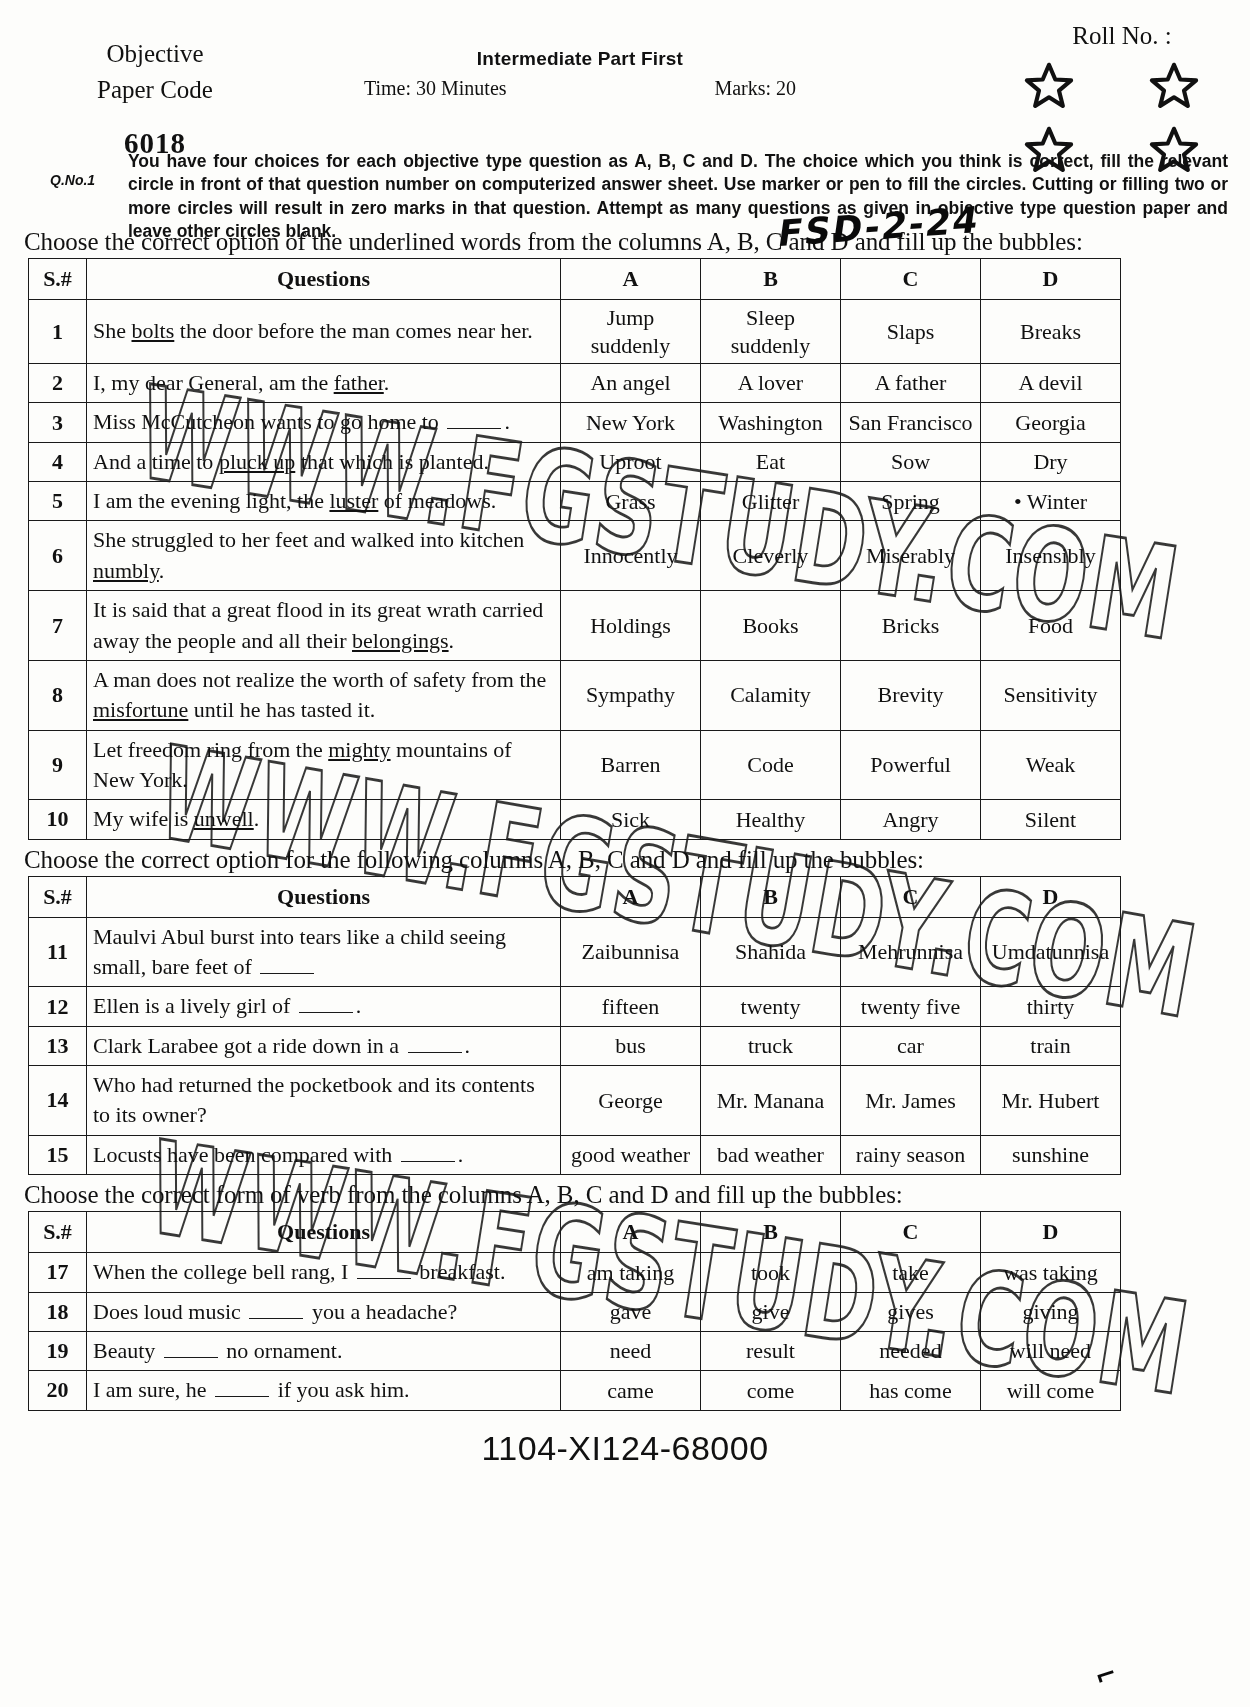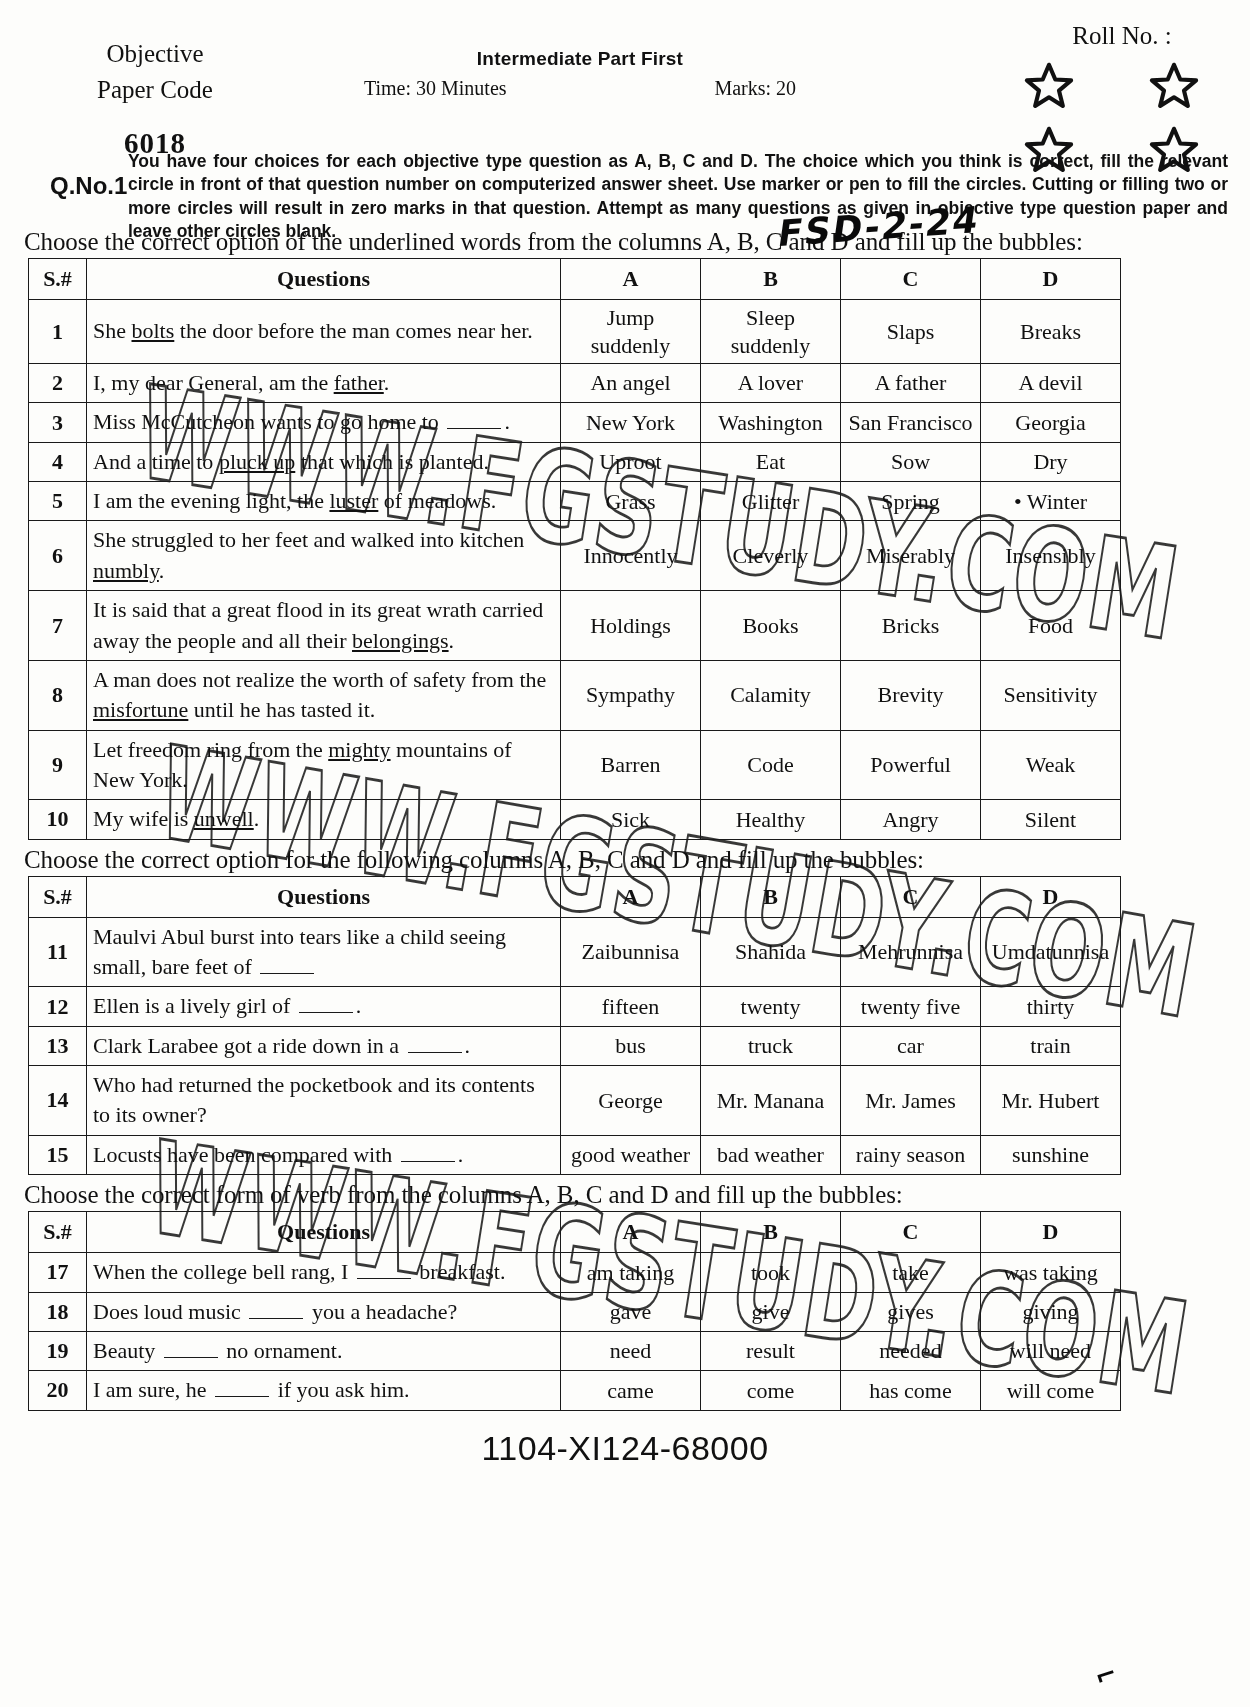--- a/index.html
+++ b/index.html
@@ -112,24 +112,25 @@
     position: absolute;
     left: 50px;
     top: 150px;
     right: 10px;
     display: flex;
     align-items: flex-start;
   }
   .qno {
     font-family: "Liberation Sans", sans-serif;
     font-weight: bold;
-    font-size: 24px;
+    font-size: 14px;
     padding-top: 22px;
     width: 78px;
     flex: none;
+    font-style: italic;
   }
   .instr {
     font-family: "Liberation Sans", sans-serif;
     font-weight: bold;
     font-size: 17.5px;
     line-height: 1.33;
     text-align: justify;
     width: 1100px;
   }
 

